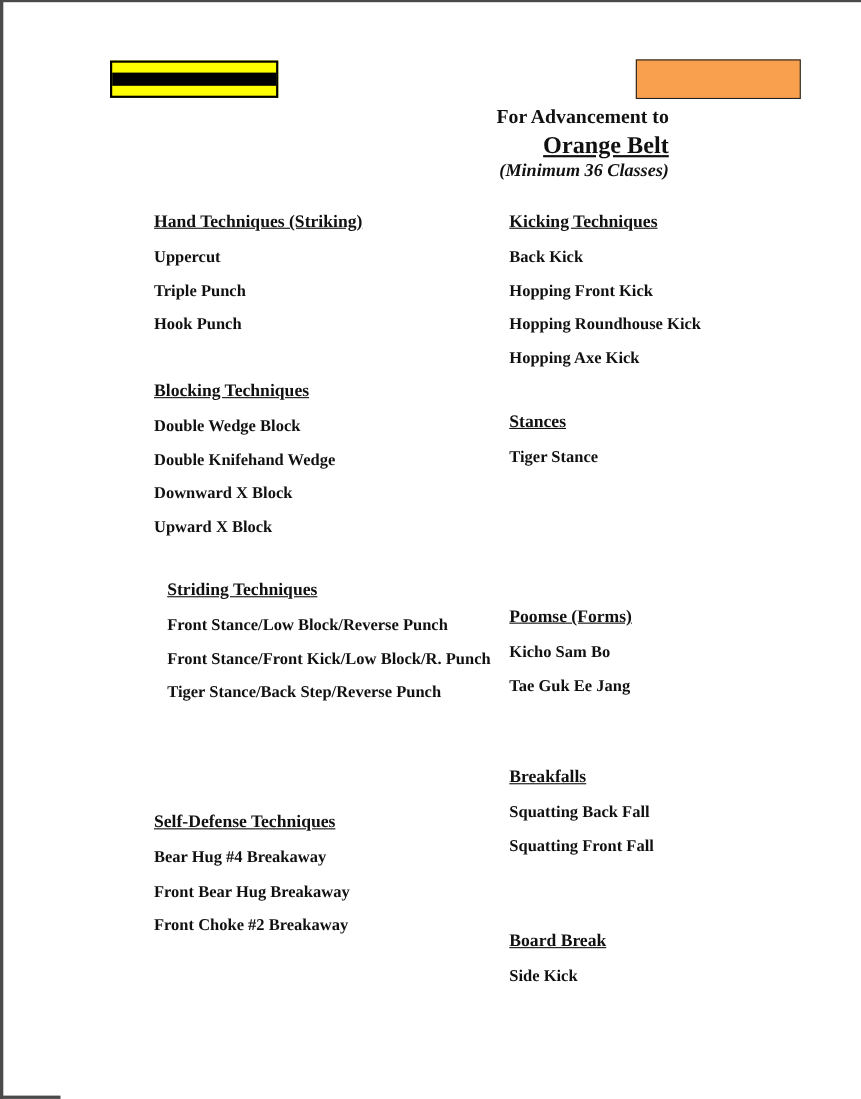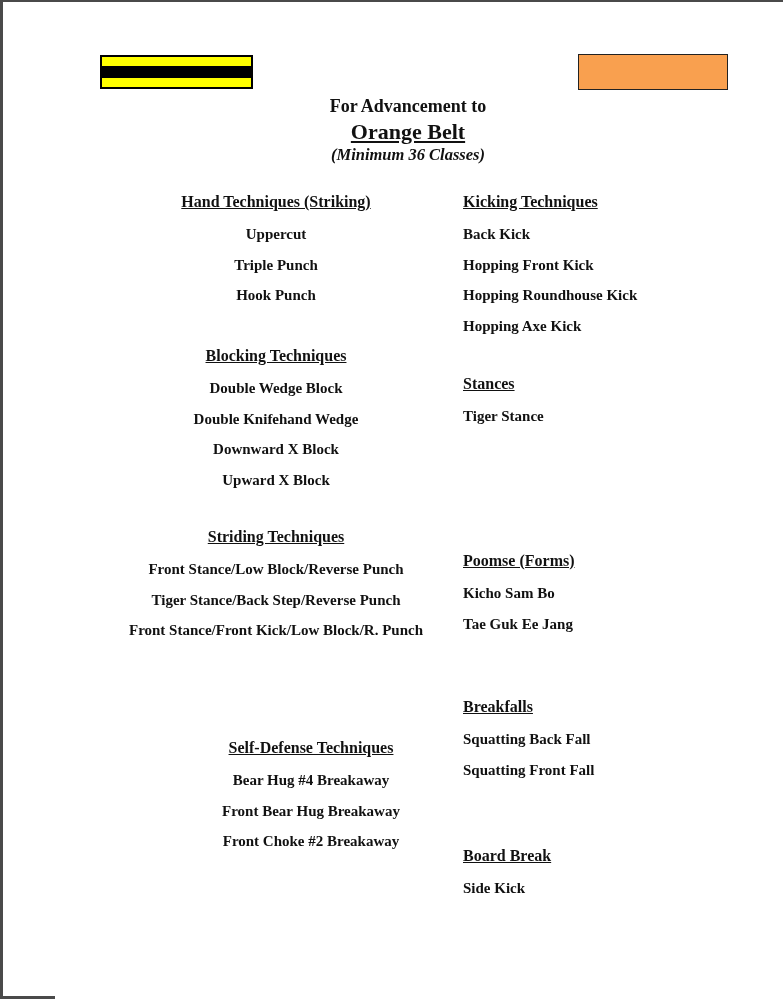--- a/index.html
+++ b/index.html
@@ -25,44 +25,44 @@
     position:absolute;left:0;top:9px;width:100%;height:12px;background:#000000;
   }
   .belt-orange{
     position:absolute;left:578px;top:54px;width:148px;height:34px;
     background:#f9a04f;border:1px solid #222222;
   }
 
   
   .title-block{
     position:absolute;left:208px;top:95px;width:400px;
-    text-align:center;line-height:1.25;
+    text-align:right;line-height:1.25;
   }
   .title-line1{font-size:18px;font-weight:bold;}
   .title-line2{font-size:22px;font-weight:bold;text-decoration:underline;}
   .title-line3{font-size:16.5px;font-weight:bold;font-style:italic;}
 
   
   .section{position:absolute;width:340px;}
   .section .hdr{
     font-size:16px;font-weight:bold;text-decoration:underline;
     margin:0;line-height:20px;white-space:nowrap;
   }
   .section .item{
     font-size:15px;font-weight:bold;line-height:15.5px;
     margin-top:15px;white-space:nowrap;
   }
   .section .item:first-of-type{margin-top:16px;}
 
-  .col-left{left:106px;text-align:center;}
+  .col-left{left:140px;}
   .col-right{left:463px;}
   .sec-hand{top:192px;}
   .sec-blocking{top:346px;}
-  .sec-striding{top:527px;}
-  .sec-selfdef{top:738px;margin-left:35px;}
+  .sec-striding{top:527px;margin-left:12px;}
+  .sec-selfdef{top:738px;}
   .sec-kicking{top:192px;}
   .sec-stances{top:374px;}
   .sec-poomse{top:551px;}
   .sec-breakfalls{top:697px;}
   .sec-boardbreak{top:846px;}
 </style>
 </head>
 <body>
 
 <div class="edge-top"></div>
@@ -91,22 +91,22 @@
   <div class="hdr">Blocking Techniques</div>
   <div class="item">Double Wedge Block</div>
   <div class="item">Double Knifehand Wedge</div>
   <div class="item">Downward X Block</div>
   <div class="item">Upward X Block</div>
 </div>
 
 <div class="section col-left sec-striding">
   <div class="hdr">Striding Techniques</div>
   <div class="item">Front Stance/Low Block/Reverse Punch</div>
+  <div class="item">Front Stance/Front Kick/Low Block/R. Punch</div>
   <div class="item">Tiger Stance/Back Step/Reverse Punch</div>
-  <div class="item">Front Stance/Front Kick/Low Block/R. Punch</div>
 </div>
 
 <div class="section col-left sec-selfdef">
   <div class="hdr">Self-Defense Techniques</div>
   <div class="item">Bear Hug #4 Breakaway</div>
   <div class="item">Front Bear Hug Breakaway</div>
   <div class="item">Front Choke #2 Breakaway</div>
 </div>
 
 <div class="section col-right sec-kicking">

